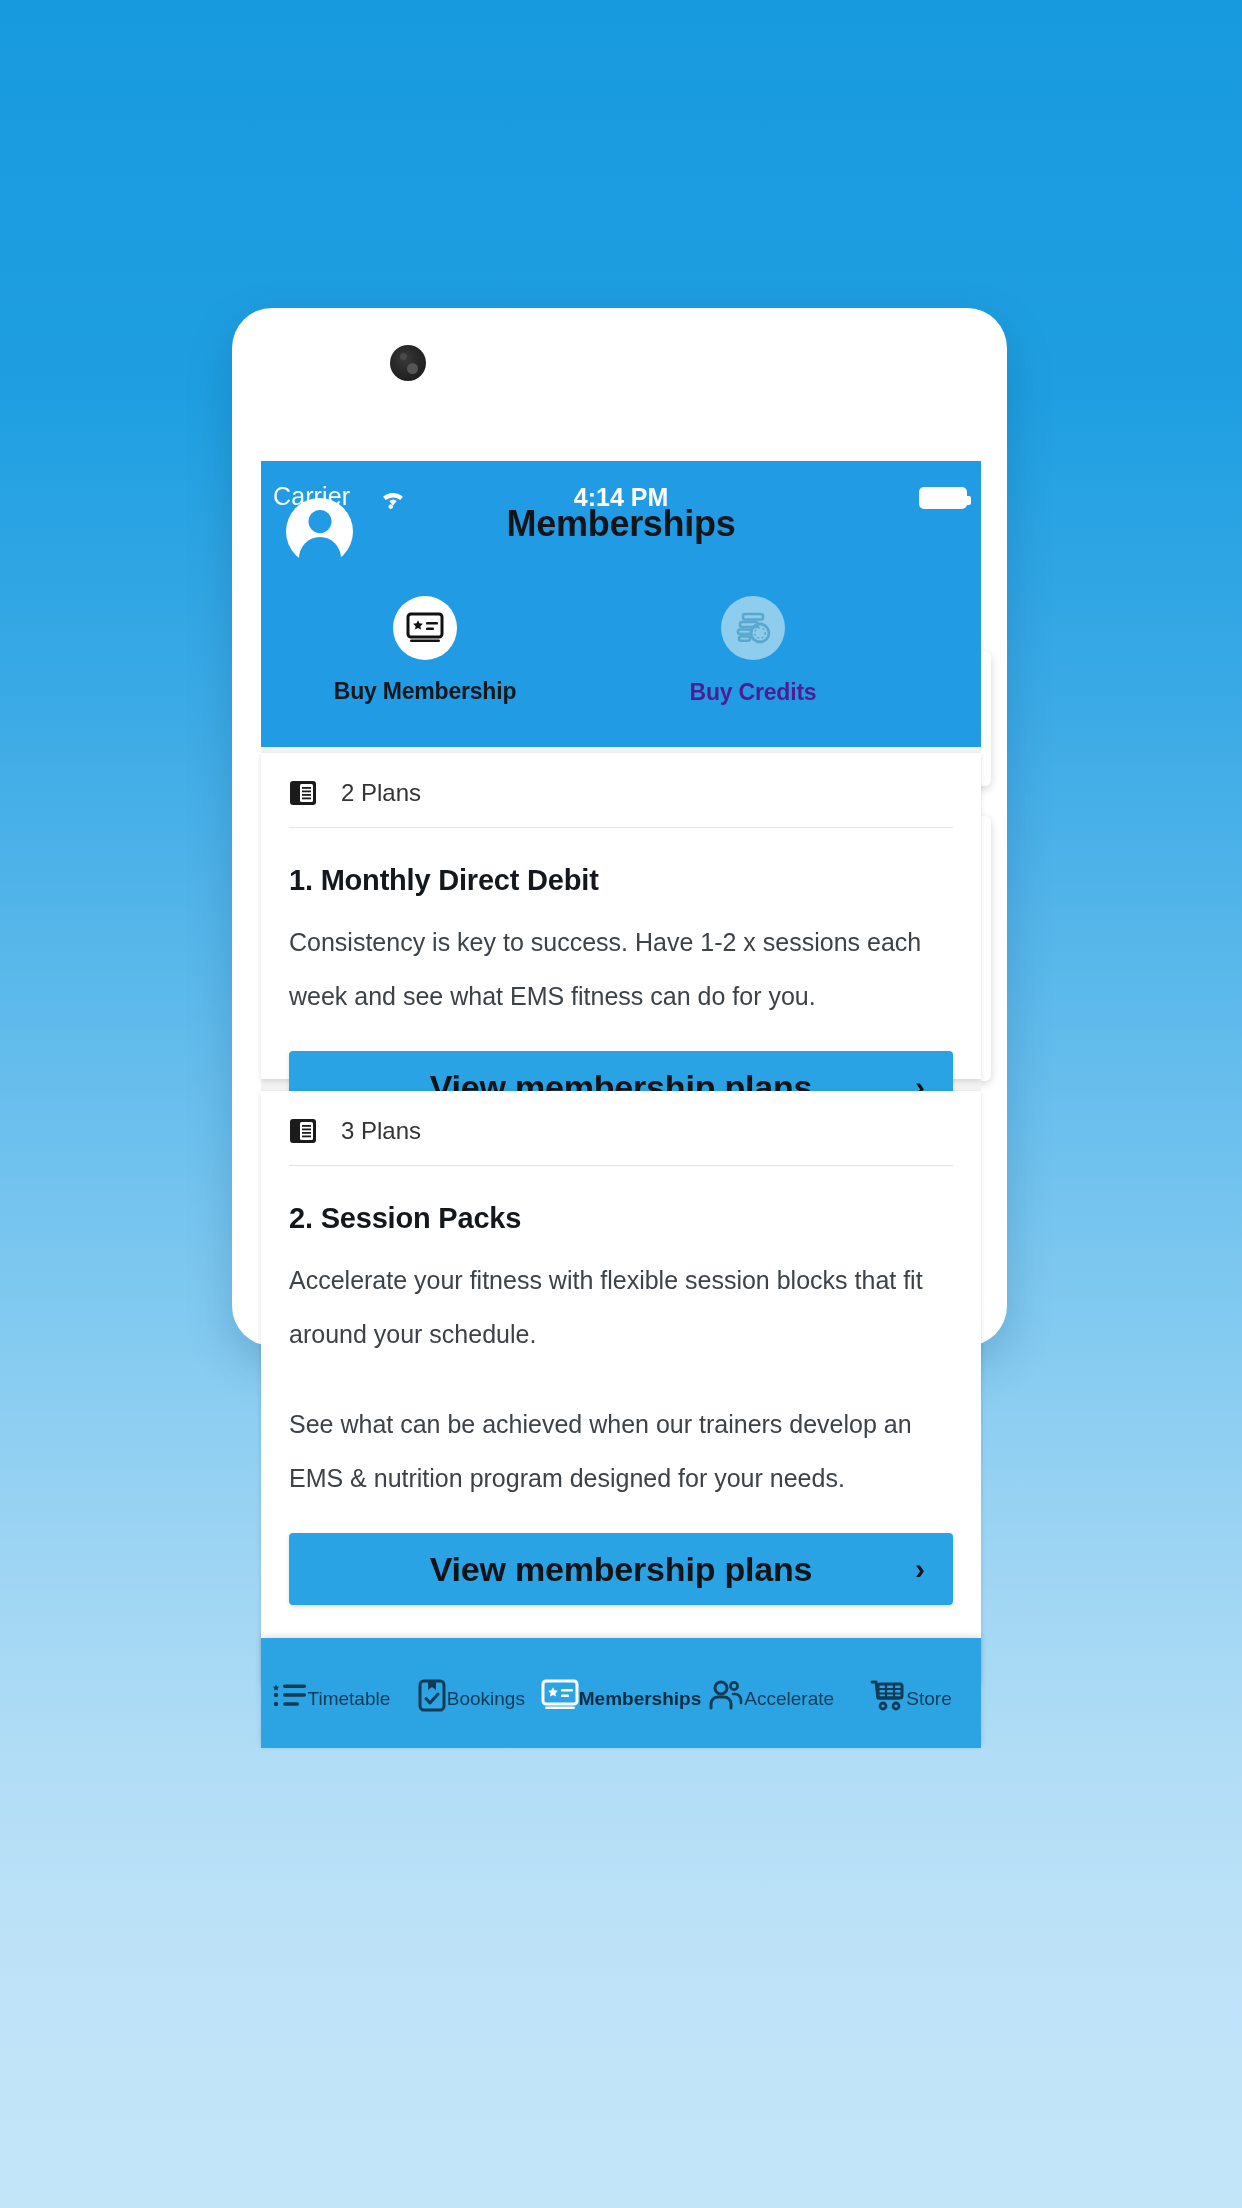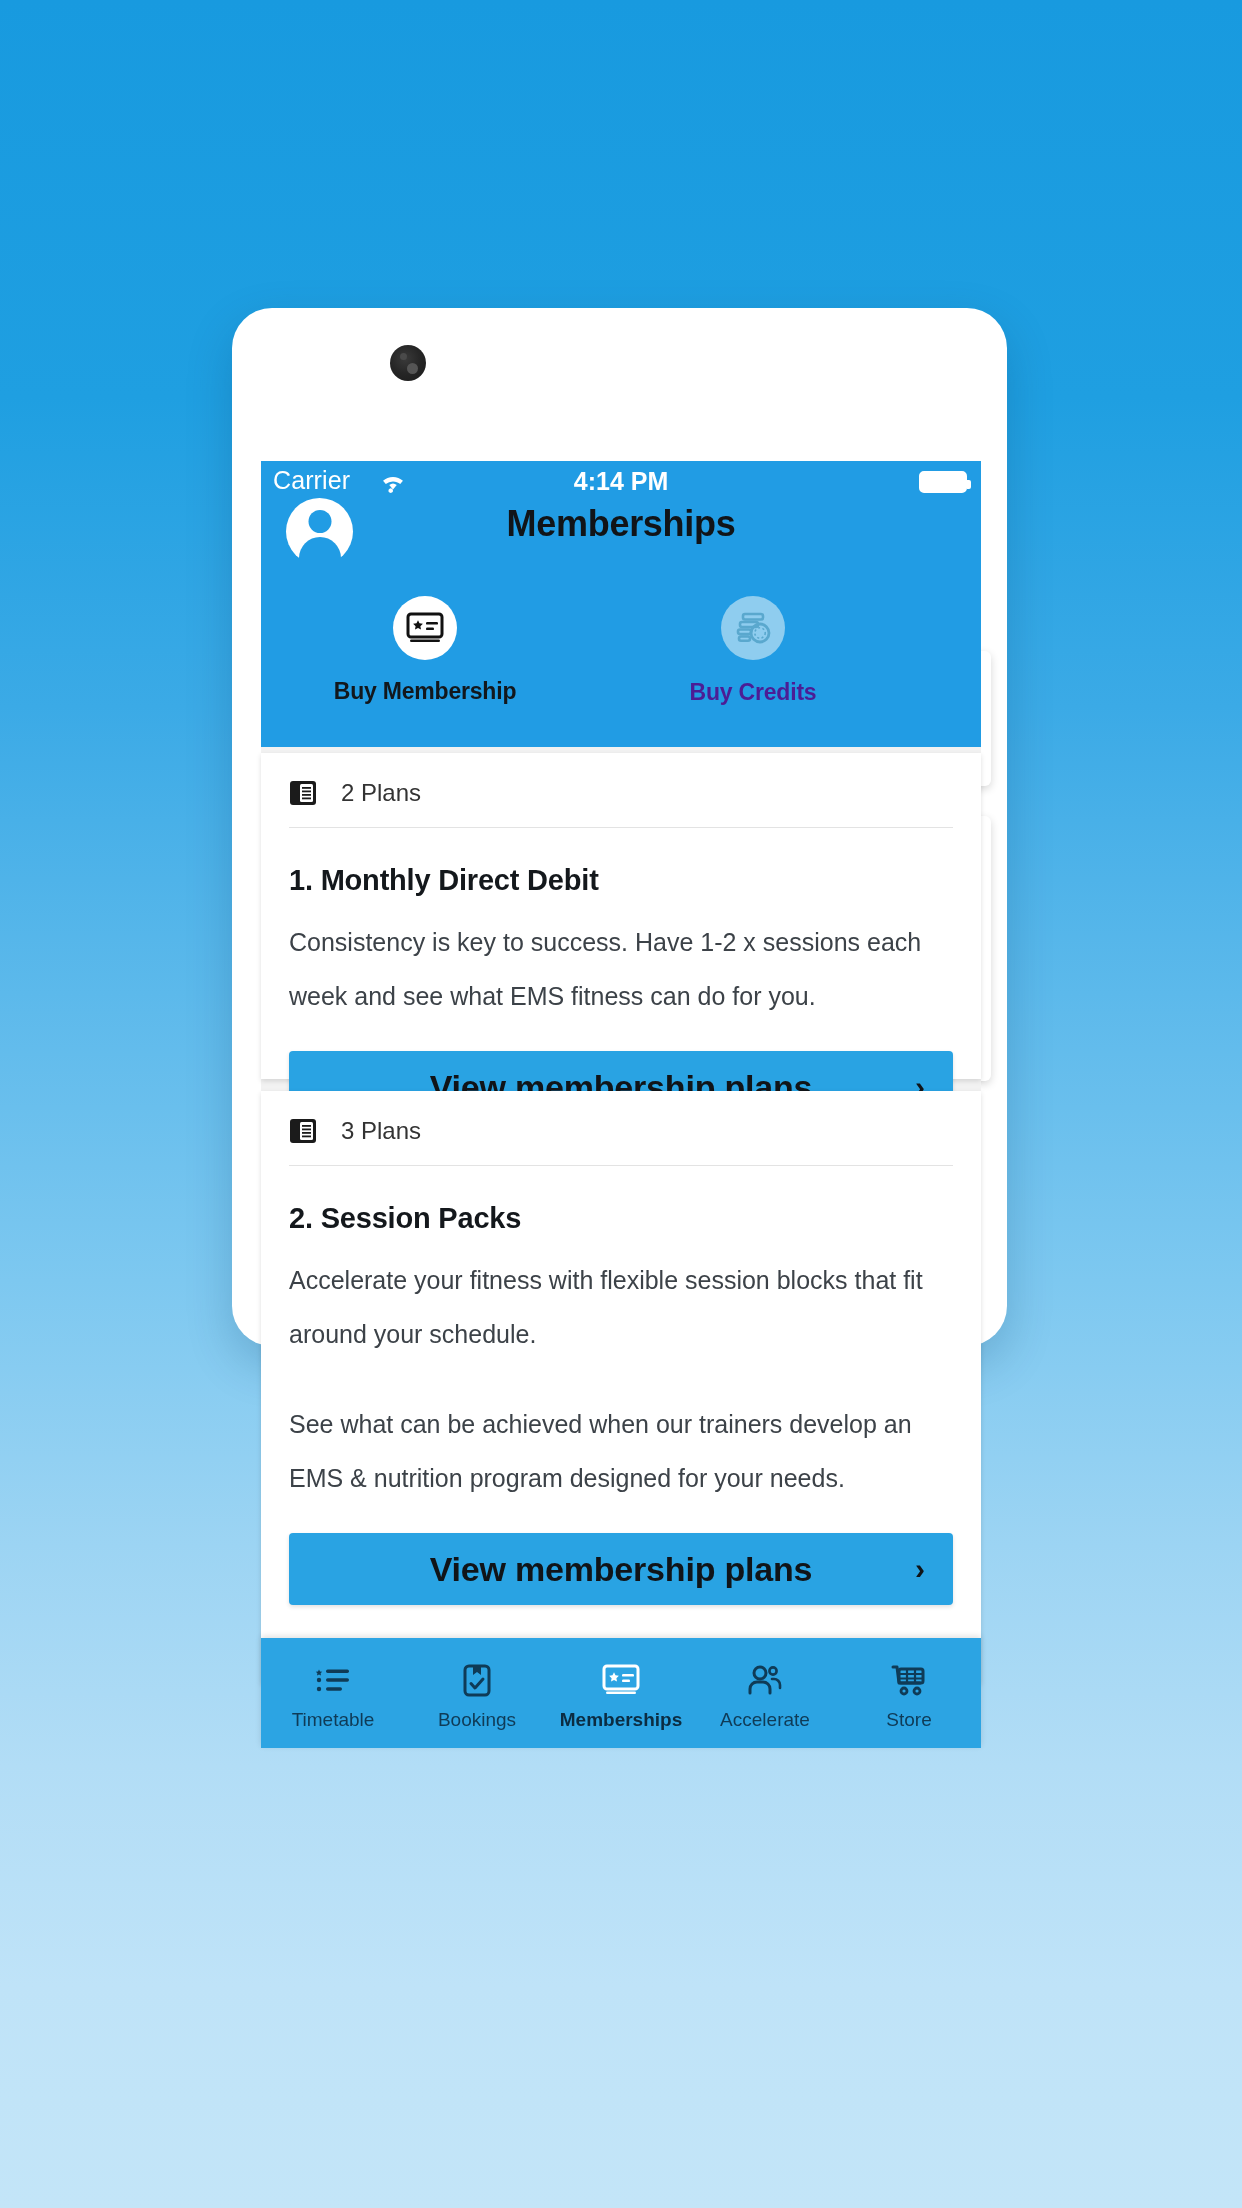--- a/index.html
+++ b/index.html
@@ -83,21 +83,21 @@
     position: absolute;
     left: 0; top: 0;
     width: 720px;
     height: 286px;
     background: #219CE4;
     z-index: 5;
   }
 
   #statusbar {
     position: absolute;
-    left: 0; top: 0;
+    left: 0; top: 16px;
     width: 720px; height: 40px;
     color: #ffffff;
   }
   #statusbar .carrier {
     position: absolute;
     left: 12px; top: 5px;
     font-size: 25px;
     letter-spacing: 0.1px;
   }
   #wifi-icon {
@@ -278,21 +278,21 @@
     width: 720px;
     height: 110px;
     background: #2CA4E3;
     display: flex;
     box-shadow: 0 -2px 6px rgba(0,0,0,0.12);
     z-index: 8;
   }
   .tab {
     flex: 1;
     display: flex;
-    flex-direction: column;
+    flex-direction: row;
     align-items: center;
     justify-content: center;
     cursor: pointer;
     padding-top: 4px;
   }
   .tab .tab-icon {
     height: 42px;
     display: flex;
     align-items: center;
     justify-content: center;

